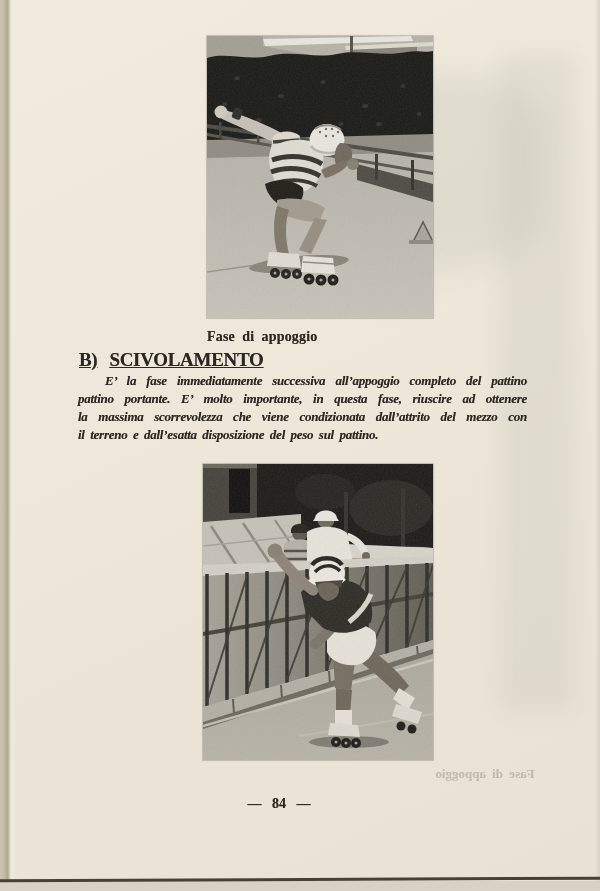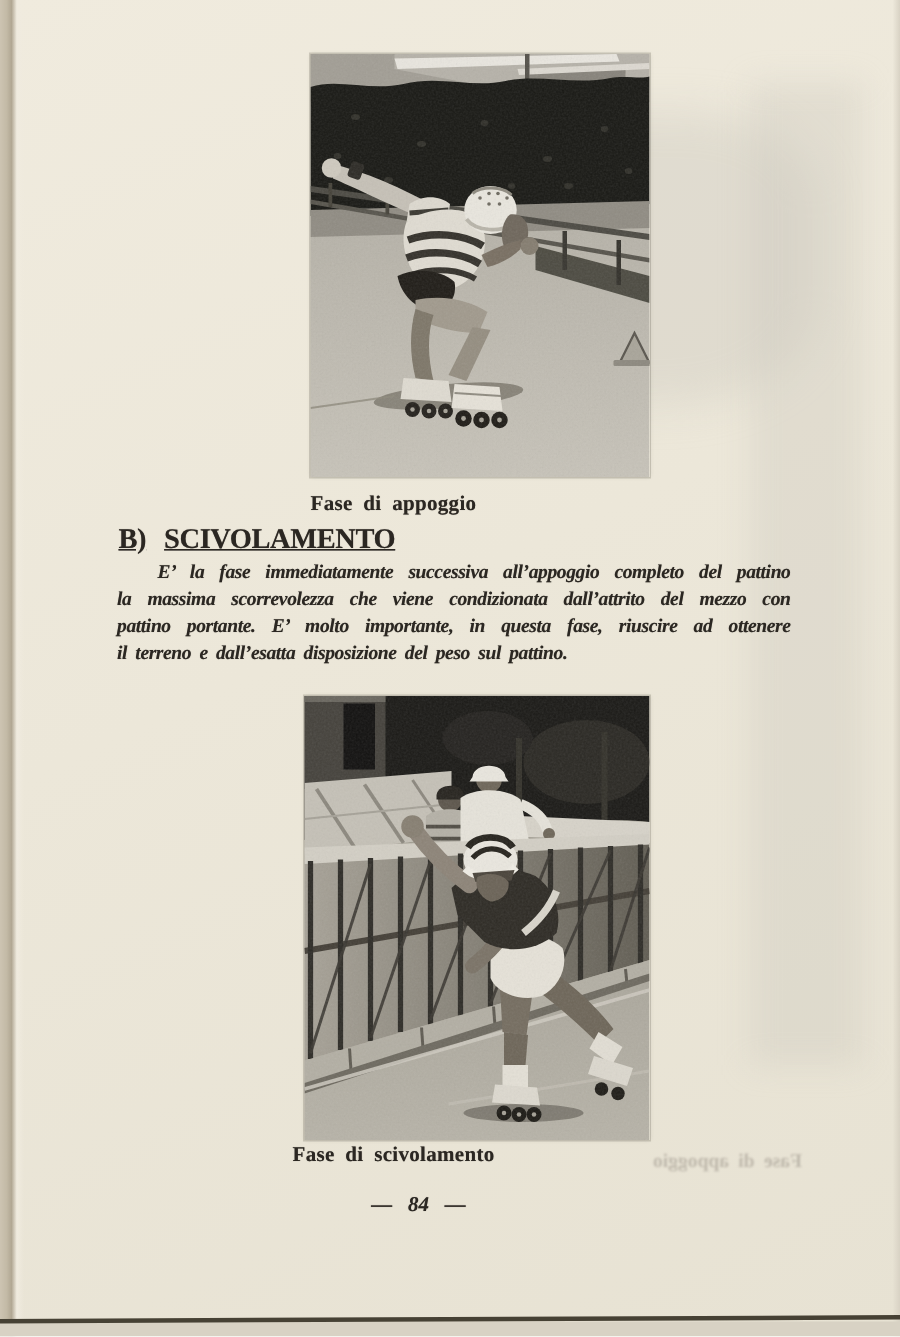--- a/index.html
+++ b/index.html
@@ -71,21 +71,20 @@
     font-style:italic;
   }
   .body-text .jline{text-align:justify;text-align-last:justify;}
   .body-text .first{text-indent:27px;}
   .body-text .last{text-align:center;text-align-last:left;word-spacing:2.5px;}
   .page-number{
     position:absolute;left:0;top:796px;width:532px;
     text-align:center;padding-left:26px;box-sizing:border-box;
     font-size:14px;font-weight:bold;word-spacing:7px;
     text-shadow:0 0 0.5px rgba(43,39,34,0.55);
-    font-style:italic;
   }
 </style>
 </head>
 <body>
 
 <div class="page">
 
   <div class="ghost-a"></div>
   <div class="ghost-b"></div>
 
@@ -200,22 +199,22 @@
   </figure>
 
   <div class="caption caption-1">Fase di appoggio</div>
 
   <div class="section-heading">
     <span class="h-letter">B)</span><span>SCIVOLAMENTO</span>
   </div>
 
   <div class="body-text">
     <div class="jline first">E’ la fase immediatamente successiva all’appoggio completo del pattino</div>
+    <div class="jline">pattino portante. E’ molto importante, in questa fase, riuscire ad ottenere</div>
     <div class="jline">la massima scorrevolezza che viene condizionata dall’attrito del mezzo con</div>
-    <div class="jline">pattino portante. E’ molto importante, in questa fase, riuscire ad ottenere</div>
     <div class="last">il terreno e dall’esatta disposizione del peso sul pattino.</div>
   </div>
 
   <figure class="photo photo-2" style="margin:0">
     <svg viewBox="0 0 230 296" width="230" height="296">
       <defs>
         <linearGradient id="t2" x1="0" y1="0" x2="0" y2="1">
           <stop offset="0" stop-color="#999588"></stop>
           <stop offset="0.6" stop-color="#aba79c"></stop>
           <stop offset="1" stop-color="#b7b3a8"></stop>
@@ -335,21 +334,20 @@
         <path d="M109,101 C115,92 133,92 139,101" stroke="#26231d" stroke-width="4.5" fill="none"></path>
         <path d="M112,108 C119,100 130,100 137,107" stroke="#26231d" stroke-width="3.5" fill="none"></path>
         <path d="M107,115 C116,123 133,123 141,114" stroke="#f0ede5" stroke-width="5" fill="none"></path>
         <path d="M112,118 L140,116 L138,123 L114,124 Z" fill="#4a443b"></path>
         <path d="M115,121 C121,117 132,118 136,124 C137,131 131,137 124,137 C118,135 113,128 115,121 Z" fill="#6b6357"></path>
       </g>
       <rect width="230" height="296" filter="url(#n2)" opacity="0.12"></rect>
     </svg>
   </figure>
 
-  <div class="caption caption-2">Fase di scivolamento</div>
 
   <div class="ghost-caption">Fase di appoggio</div>
 
   <div class="page-number">— 84 —</div>
 
   <div class="spine"></div>
   <div class="edge-right"></div>
   <div class="bottom-strip"></div>
   <div class="bottom-line"></div>
 </div>

